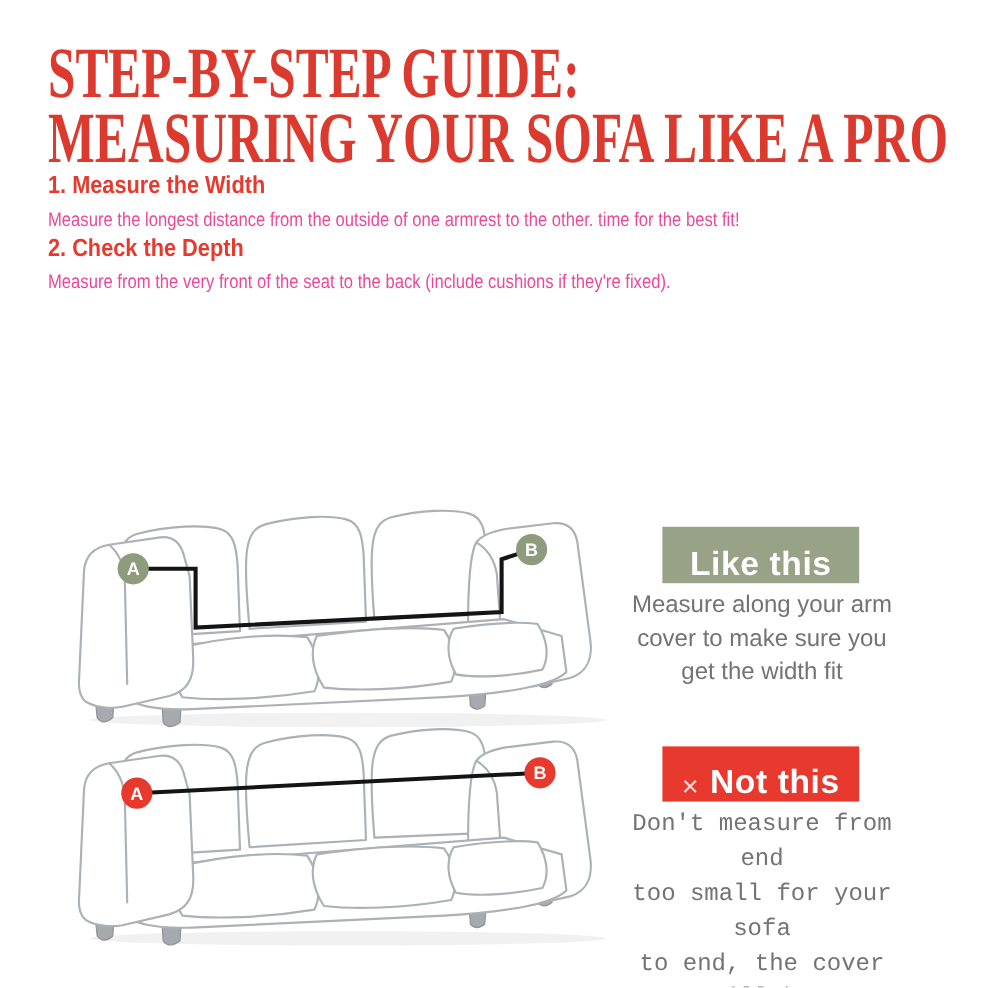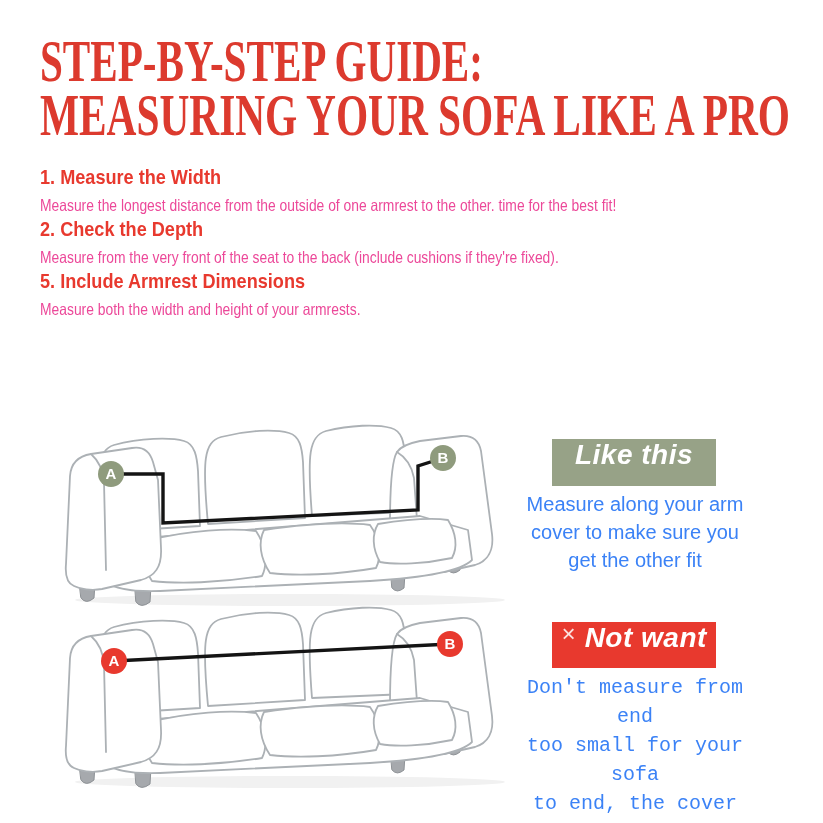--- a/index.html
+++ b/index.html
@@ -4,45 +4,45 @@
 <style>
   html,body{margin:0;padding:0;background:#fff;}
   .page{position:relative;width:823px;height:823px;background:#ffffff;overflow:hidden;
         font-family:"Liberation Sans",sans-serif;color:#1c1c1c;}
 
   
   .title-svg{position:absolute;left:40px;top:28px;overflow:visible;}
   .title-text{font-family:"Liberation Serif",serif;font-weight:700;fill:#DC3A2E;font-size:60px;}
 
   
-  .steps{position:absolute;left:40px;top:164px;width:775px;}
+  .steps{position:absolute;left:40px;top:142px;width:775px;}
   .step h3{margin:0 0 4px 0;font-size:20.5px;line-height:26px;font-weight:700;color:#E8392E;
            white-space:pre-wrap;display:inline-block;transform:scaleX(0.94);transform-origin:left center;}
   .step h3{display:block;}
   .step h3 span{display:inline-block;transform:scaleX(0.94);transform-origin:left center;white-space:pre;}
   .step p{margin:0;font-size:16.5px;line-height:22px;color:#ec4899;}
   .step p span{display:inline-block;transform:scaleX(0.84);transform-origin:left center;white-space:pre;}
 
   
   .sofa-svg{position:absolute;overflow:visible;}
   .sofa1{left:40px;top:420px;}
   .sofa2{left:40px;top:602px;}
   .measure-line{fill:none;stroke:#141414;stroke-width:3.4px;stroke-linejoin:miter;stroke-linecap:butt;}
   .marker-letter{font-family:"Liberation Sans",sans-serif;font-size:15px;font-weight:700;fill:#ffffff;
                  text-anchor:middle;}
 
   
-  .badge{position:absolute;display:flex;align-items:flex-start;justify-content:center;
-         color:#ffffff;font-weight:700;font-size:28px;letter-spacing:0.5px;font-style:italic;}
+  .badge{position:absolute;display:flex;align-items:flex-end;justify-content:center;
+         color:#ffffff;font-weight:700;font-size:28px;letter-spacing:0.5px;}
   .badge-like{left:552px;top:439px;width:164px;height:47px;background:#97A287;}
   .badge-not{left:552px;top:622px;width:164px;height:46px;background:#E8392E;}
   .x-glyph{font-size:24px;font-weight:400;color:rgba(255,255,255,0.85);margin-right:9px;line-height:1;}
 
   
-  .caption{position:absolute;width:254px;text-align:center;color:#3b82f6;font-size:20px;}
+  .caption{position:absolute;width:254px;text-align:center;color:#737373;font-size:20px;}
   .caption-like{left:508px;top:490px;line-height:28px;}
   .caption-not{left:508px;top:673px;line-height:29px;font-family:Liberation Mono, monospace;}
 </style>
 </head>
 <body>
 
 <div class="page">
 
   <svg width="0" height="0" style="position:absolute" aria-hidden="true">
     <defs>
@@ -82,24 +82,20 @@
 
   <div class="steps">
     <div class="step">
       <h3><span>1. Measure the Width</span></h3>
       <p><span>Measure the longest distance from the outside of one armrest to the other. time for the best fit!</span></p>
     </div>
     <div class="step">
       <h3><span>2. Check the Depth</span></h3>
       <p><span>Measure from the very front of the seat to the back (include cushions if they're fixed).</span></p>
     </div>
-    <div class="step">
-      <h3><span>5. Include Armrest Dimensions</span></h3>
-      <p><span>Measure both the width and height of your armrests.</span></p>
-    </div>
   </div>
 
   <svg class="sofa-svg sofa1" width="485" height="195" viewBox="0 0 485 195">
     <use href="#sofa-shape"></use>
     <path class="measure-line" d="M71,54 L123,54 L123,103 L378,90 L378,46 L403,38"></path>
     <g>
       <circle cx="71" cy="54" r="13" fill="#8F9B7D"></circle>
       <text class="marker-letter" x="71" y="59.3">A</text>
     </g>
     <g>
@@ -120,26 +116,26 @@
       <text class="marker-letter" x="410" y="47.3">B</text>
     </g>
   </svg>
 
   <div class="badge badge-like">
     <span>Like this</span>
   </div>
   <div class="caption caption-like">
     <div>Measure along your arm</div>
     <div>cover to make sure you</div>
-    <div>get the other fit</div>
+    <div>get the width fit</div>
   </div>
 
   <div class="badge badge-not">
     <span class="x-glyph">×</span>
-    <span>Not want</span>
+    <span>Not this</span>
   </div>
   <div class="caption caption-not">
     <div>Don't measure from end</div>
     <div>too small for your sofa</div>
     <div>to end, the cover will be</div>
   </div>
 
 </div>
 
 </body></html>

